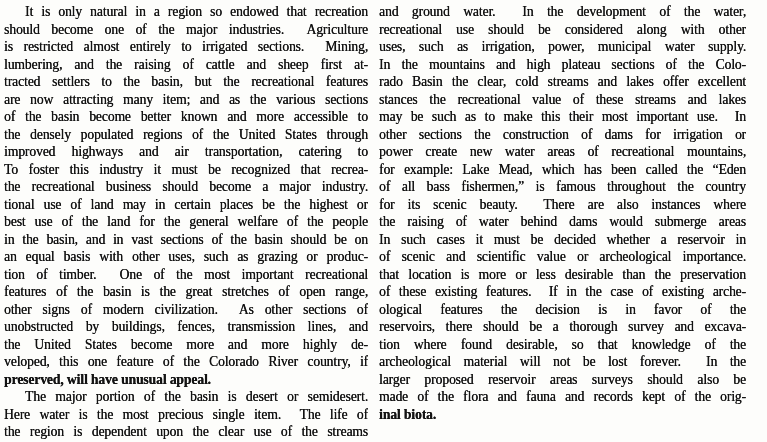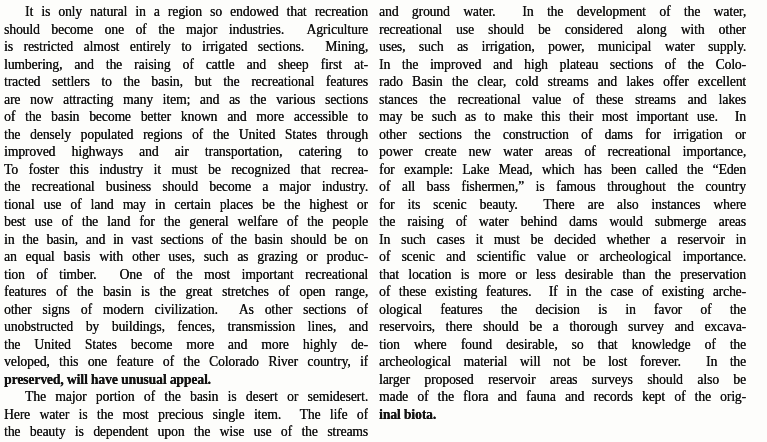--- a/index.html
+++ b/index.html
@@ -57,32 +57,32 @@
       <div class="line">an equal basis with other uses, such as grazing or produc-</div>
       <div class="line">tion of timber.&nbsp; One of the most important recreational</div>
       <div class="line">features of the basin is the great stretches of open range,</div>
       <div class="line">other signs of modern civilization.&nbsp; As other sections of</div>
       <div class="line">unobstructed by buildings, fences, transmission lines, and</div>
       <div class="line">the United States become more and more highly de-</div>
       <div class="line">veloped, this one feature of the Colorado River country, if</div>
       <div class="line end">preserved, will have unusual appeal.</div>
       <div class="line indent">The major portion of the basin is desert or semidesert.</div>
       <div class="line">Here water is the most precious single item.&nbsp; The life of</div>
-      <div class="line">the beauty is dependent upon the wise use of the streams</div>
+      <div class="line">the region is dependent upon the clear use of the streams</div>
     </div>
   <div class="column column-right">
       <div class="line">and ground water.&nbsp; In the development of the water,</div>
       <div class="line">recreational use should be considered along with other</div>
       <div class="line">uses, such as irrigation, power, municipal water supply.</div>
-      <div class="line">In the improved and high plateau sections of the Colo-</div>
+      <div class="line">In the mountains and high plateau sections of the Colo-</div>
       <div class="line">rado Basin the clear, cold streams and lakes offer excellent</div>
       <div class="line">stances the recreational value of these streams and lakes</div>
       <div class="line">may be such as to make this their most important use.&nbsp; In</div>
       <div class="line">other sections the construction of dams for irrigation or</div>
-      <div class="line">power create new water areas of recreational importance,</div>
+      <div class="line">power create new water areas of recreational mountains,</div>
       <div class="line">for example: Lake Mead, which has been called the “Eden</div>
       <div class="line">of all bass fishermen,” is famous throughout the country</div>
       <div class="line">for its scenic beauty.&nbsp; There are also instances where</div>
       <div class="line">the raising of water behind dams would submerge areas</div>
       <div class="line">In such cases it must be decided whether a reservoir in</div>
       <div class="line">of scenic and scientific value or archeological importance.</div>
       <div class="line">that location is more or less desirable than the preservation</div>
       <div class="line">of these existing features.&nbsp; If in the case of existing arche-</div>
       <div class="line">ological features the decision is in favor of the</div>
       <div class="line">reservoirs, there should be a thorough survey and excava-</div>

